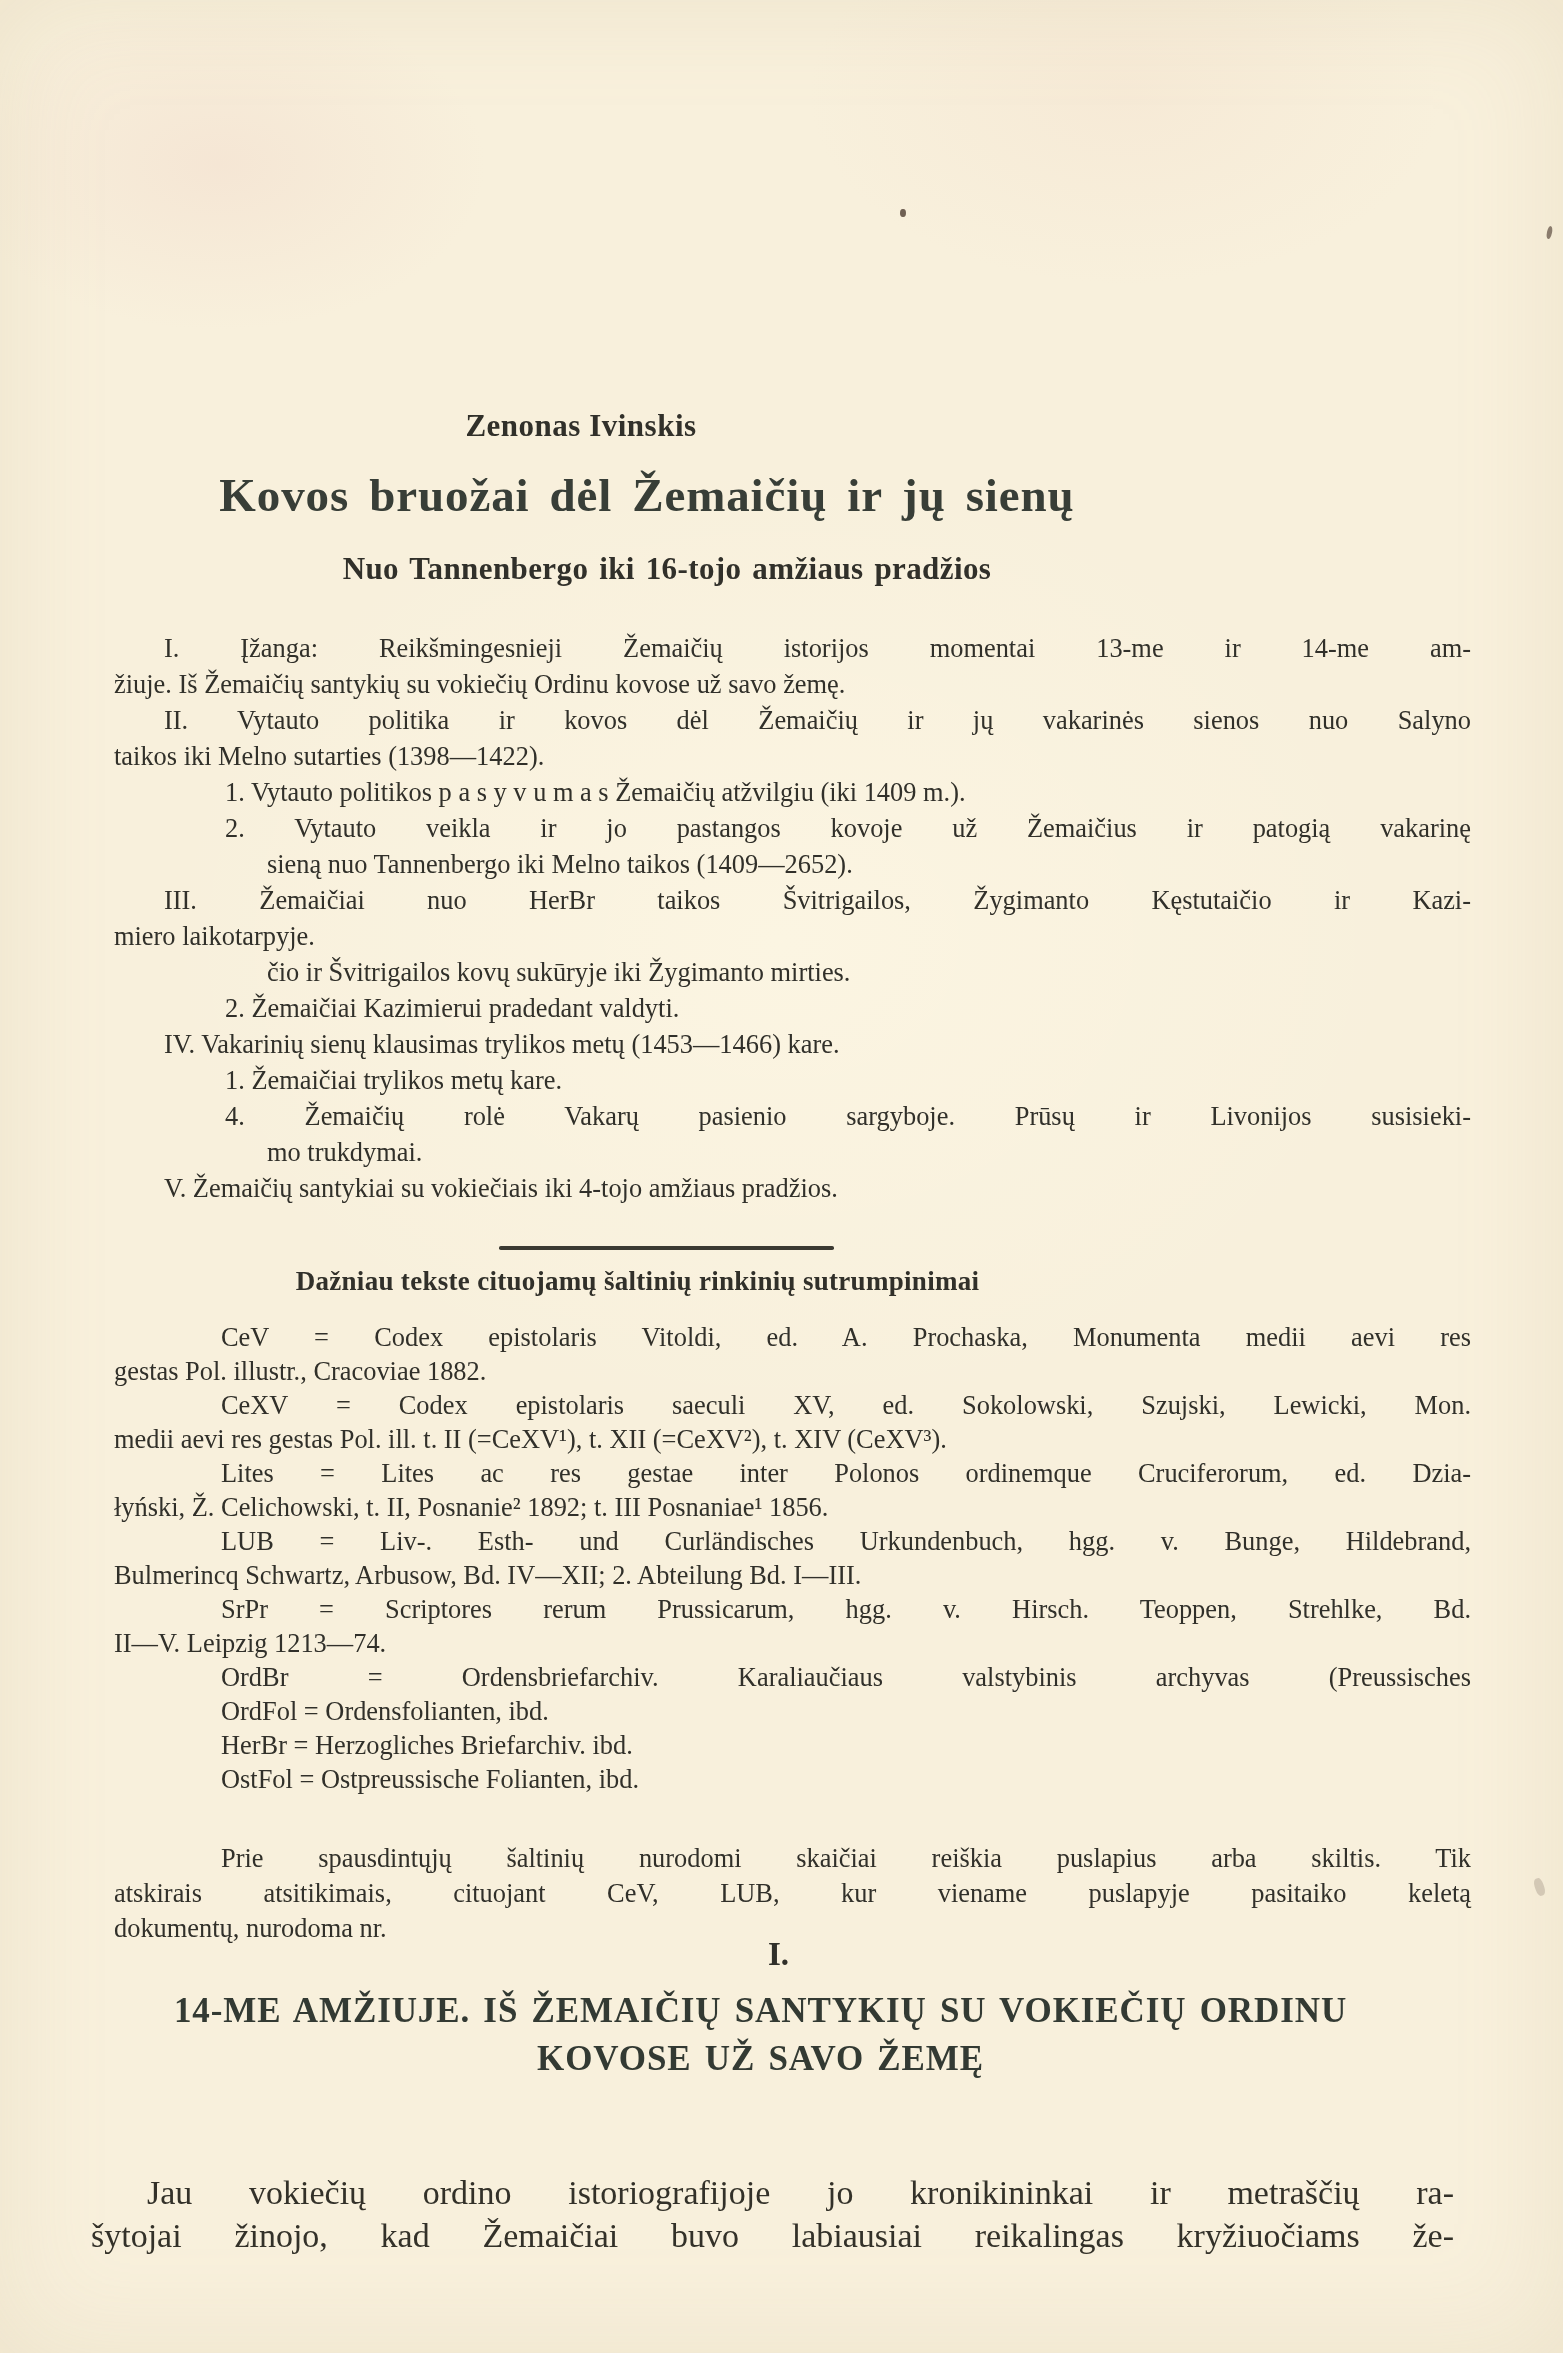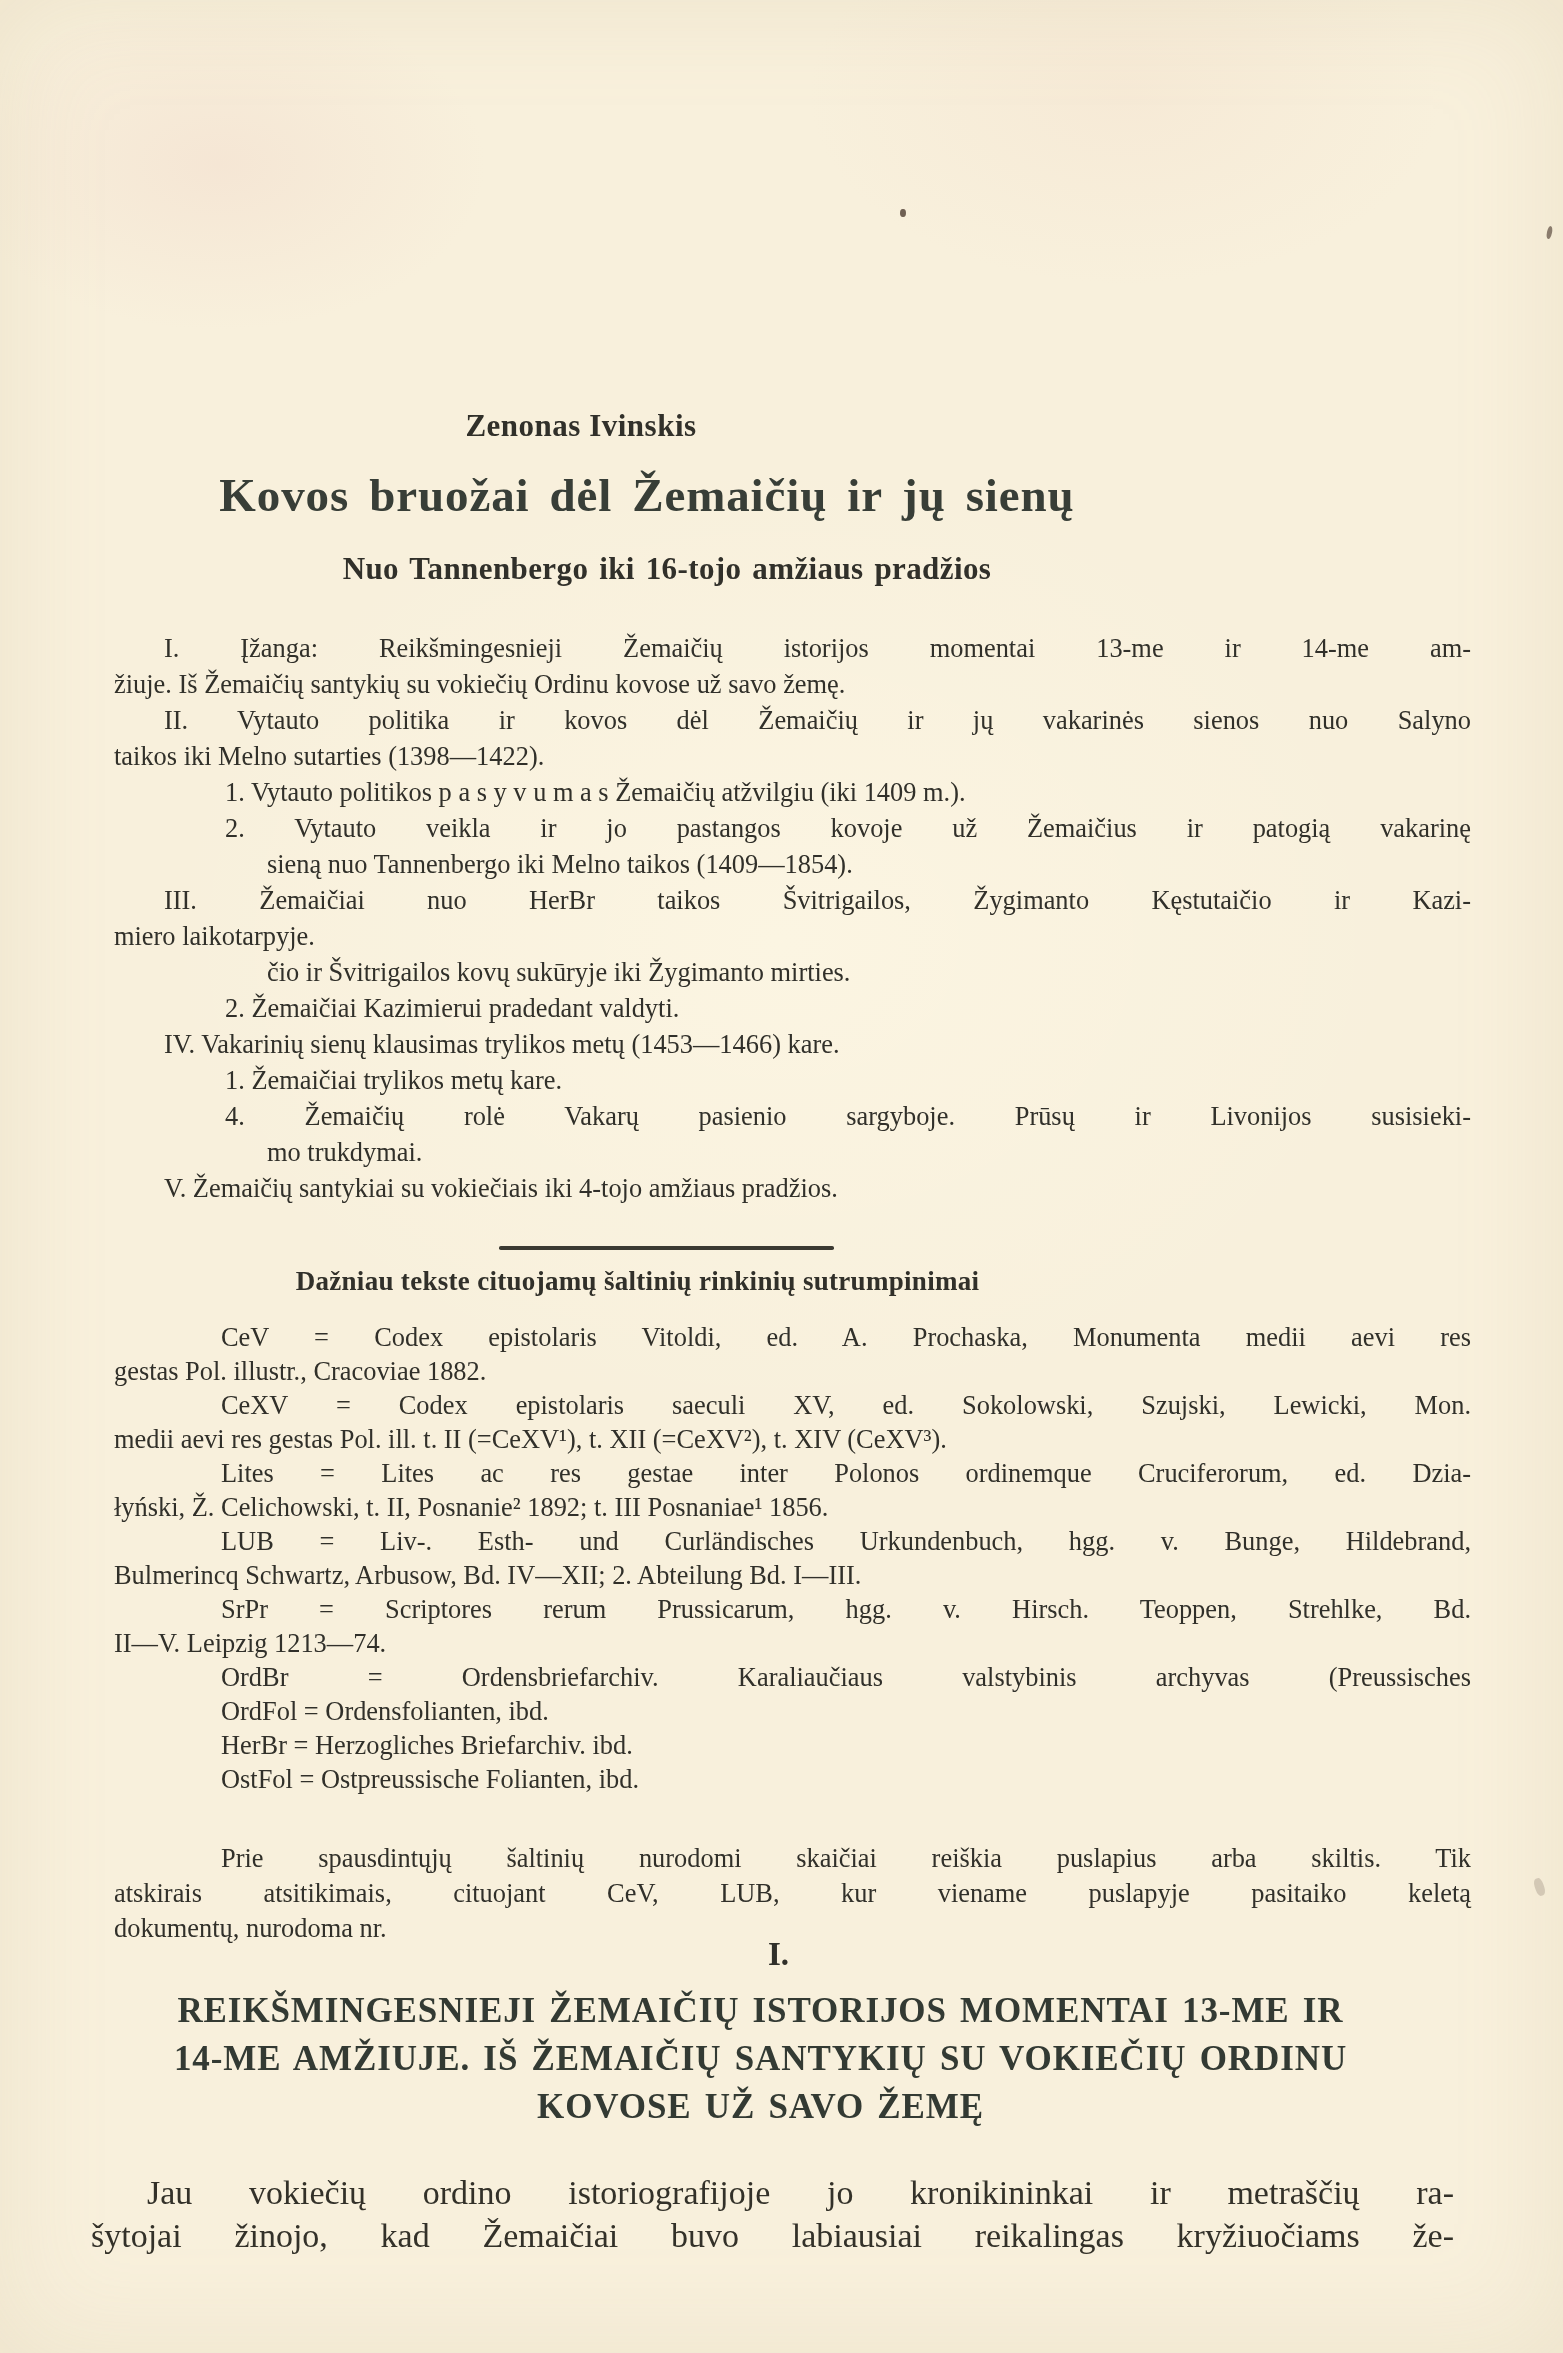--- a/index.html
+++ b/index.html
@@ -109,21 +109,21 @@
       <div class="line ind-flush">žiuje. Iš Žemaičių santykių su vokiečių Ordinu kovose už savo žemę.</div>
 
       <div class="line ind-roman j">II. Vytauto politika ir kovos dėl Žemaičių ir jų vakarinės sienos nuo Salyno</div>
 
       <div class="line ind-flush">taikos iki Melno sutarties (1398—1422).</div>
 
       <div class="line ind-num">1. Vytauto politikos p a s y v u m a s Žemaičių atžvilgiu (iki 1409 m.).</div>
 
       <div class="line ind-num j">2. Vytauto veikla ir jo pastangos kovoje už Žemaičius ir patogią vakarinę</div>
 
-      <div class="line ind-sub">sieną nuo Tannenbergo iki Melno taikos (1409—1854).</div>
+      <div class="line ind-sub">sieną nuo Tannenbergo iki Melno taikos (1409—2652).</div>
 
       <div class="line ind-roman j">III. Žemaičiai nuo HerBr taikos Švitrigailos, Žygimanto Kęstutaičio ir Kazi-</div>
 
       <div class="line ind-flush">miero laikotarpyje.</div>
 
 
       <div class="line ind-sub">čio ir Švitrigailos kovų sukūryje iki Žygimanto mirties.</div>
 
       <div class="line ind-num">2. Žemaičiai Kazimierui pradedant valdyti.</div>
 
@@ -180,21 +180,20 @@
 
       <div class="line ind-flush j">atskirais atsitikimais, cituojant CeV, LUB, kur viename puslapyje pasitaiko keletą</div>
 
       <div class="line ind-flush">dokumentų, nurodoma nr.</div>
     </div>
 
   <div class="section-numeral">I.</div>
 
   <div class="section-heading">
 
-      <div class="h-line">REIKŠMINGESNIEJI ŽEMAIČIŲ ISTORIJOS MOMENTAI 13-ME IR</div>
 
       <div class="h-line">14-ME AMŽIUJE. IŠ ŽEMAIČIŲ SANTYKIŲ SU VOKIEČIŲ ORDINU</div>
 
       <div class="h-line">KOVOSE UŽ SAVO ŽEMĘ</div>
     </div>
 
   <div class="body-par">
 
       <div class="line ind-para j">Jau vokiečių ordino istoriografijoje jo kronikininkai ir metraščių ra-</div>
 

